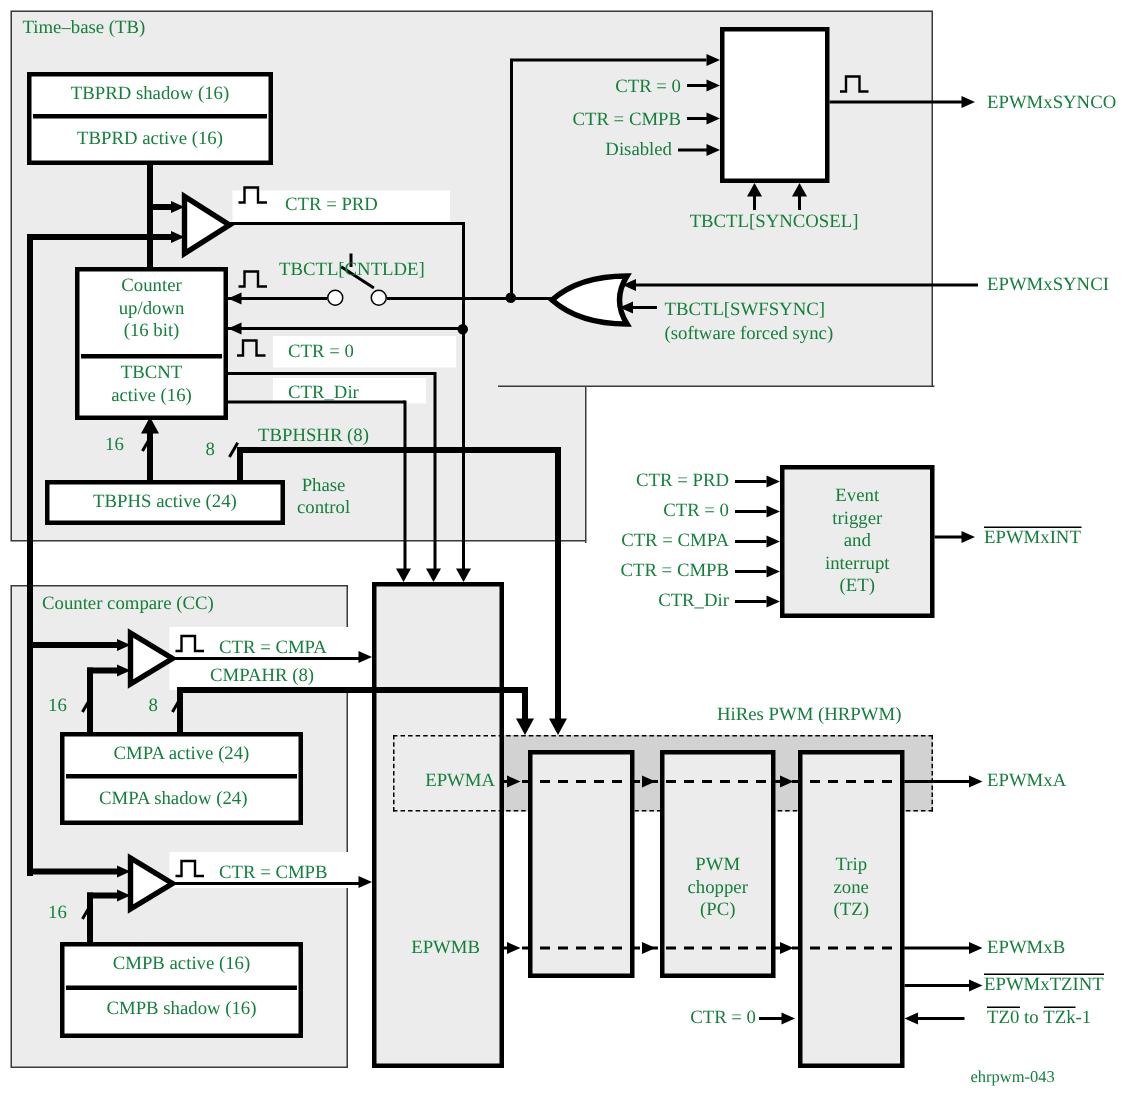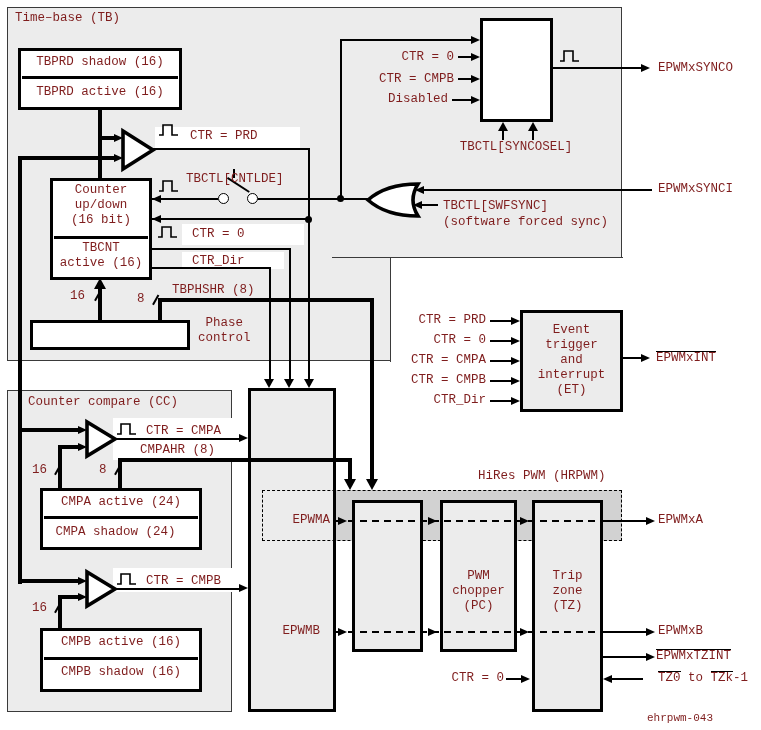--- a/index.html
+++ b/index.html
@@ -1,17 +1,17 @@
 <!DOCTYPE html>
 <html><head>
 <meta charset="utf-8">
 <style>
   html,body{margin:0;padding:0;background:#fff;}
   #stage{position:relative;width:761px;height:730px;background:#fff;
-         font-family:Liberation Mono, monospace;color:#7f1d1d;overflow:hidden;}
+         font-family:Liberation Serif, serif;color:#15803d;overflow:hidden;}
   .rg{position:absolute;background:#ececec;border:1px solid #3a3a3a;box-sizing:border-box;}
   .bx{position:absolute;background:#fff;border:3.5px solid #000;box-sizing:border-box;}
   .gb{position:absolute;background:#ececec;border:3.5px solid #000;box-sizing:border-box;}
   .ln{position:absolute;background:#000;}
   .wb{position:absolute;background:#fff;}
   .t{position:absolute;font-size:12.5px;line-height:15px;white-space:nowrap;}
   .tc{text-align:center;}.tr{text-align:right;}
   .stack{position:absolute;}
   .stack div{font-size:12.5px;line-height:15px;text-align:center;white-space:nowrap;}
   .ov{display:inline-block;border-top:1.4px solid #000;line-height:13px;}
@@ -213,20 +213,21 @@
   <div class="t tc" style="left:22px;top:85px;width:156px;">TBPRD active (16)</div>
   <div class="stack" style="left:54px;top:183px;width:94px;">
     <div>Counter</div>
       <div>up/down</div>
       <div>(16 bit)</div>
   </div>
   <div class="stack" style="left:54px;top:241px;width:94px;">
     <div>TBCNT</div>
       <div>active (16)</div>
   </div>
+  <div class="t tc" style="left:30px;top:327px;width:160px;">TBPHS active (24)</div>
   <div class="stack" style="left:198px;top:316px;">
     <div style="text-align:center;">Phase</div>
       <div style="text-align:left;">control</div>
   </div>
   <div class="t" style="left:190px;top:129px;">CTR = PRD</div>
   <div class="t" style="left:186px;top:172px;">TBCTL[CNTLDE]</div>
   <div class="t" style="left:192px;top:227px;">CTR = 0</div>
   <div class="t" style="left:192px;top:254px;">CTR_Dir</div>
   <div class="t" style="left:172px;top:283px;">TBPHSHR (8)</div>
   <div class="t" style="left:70px;top:289px;">16</div>

